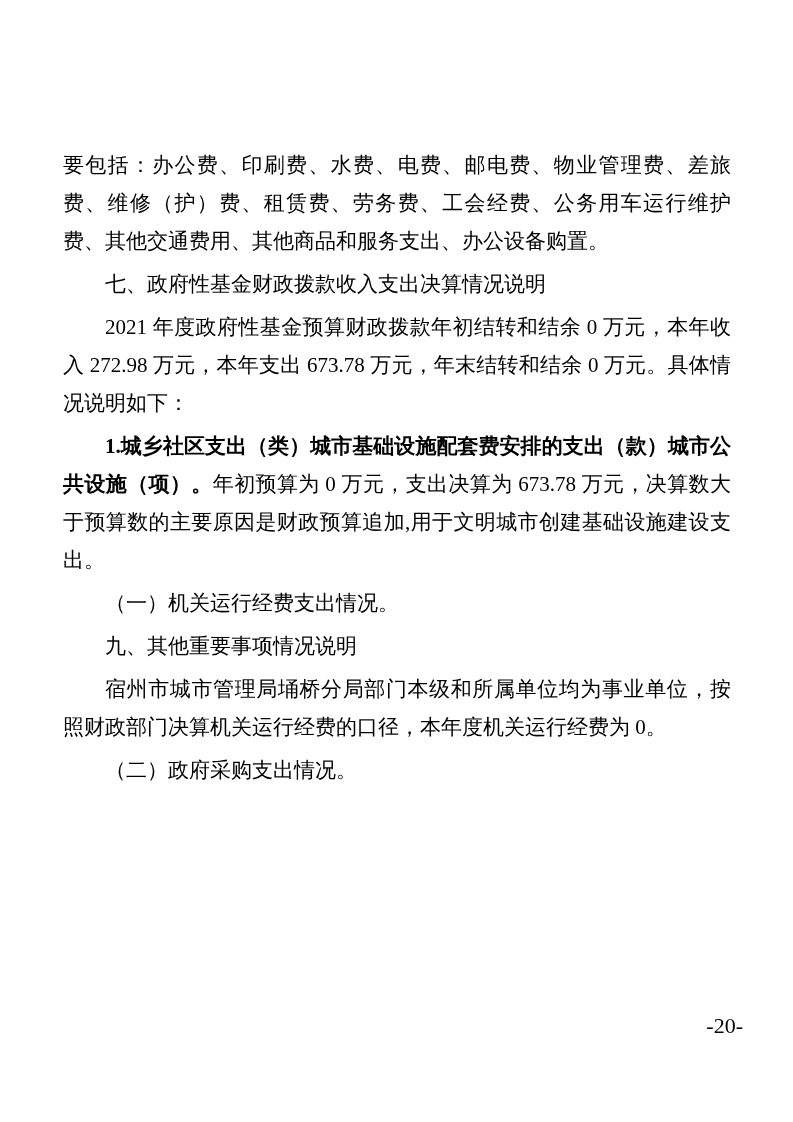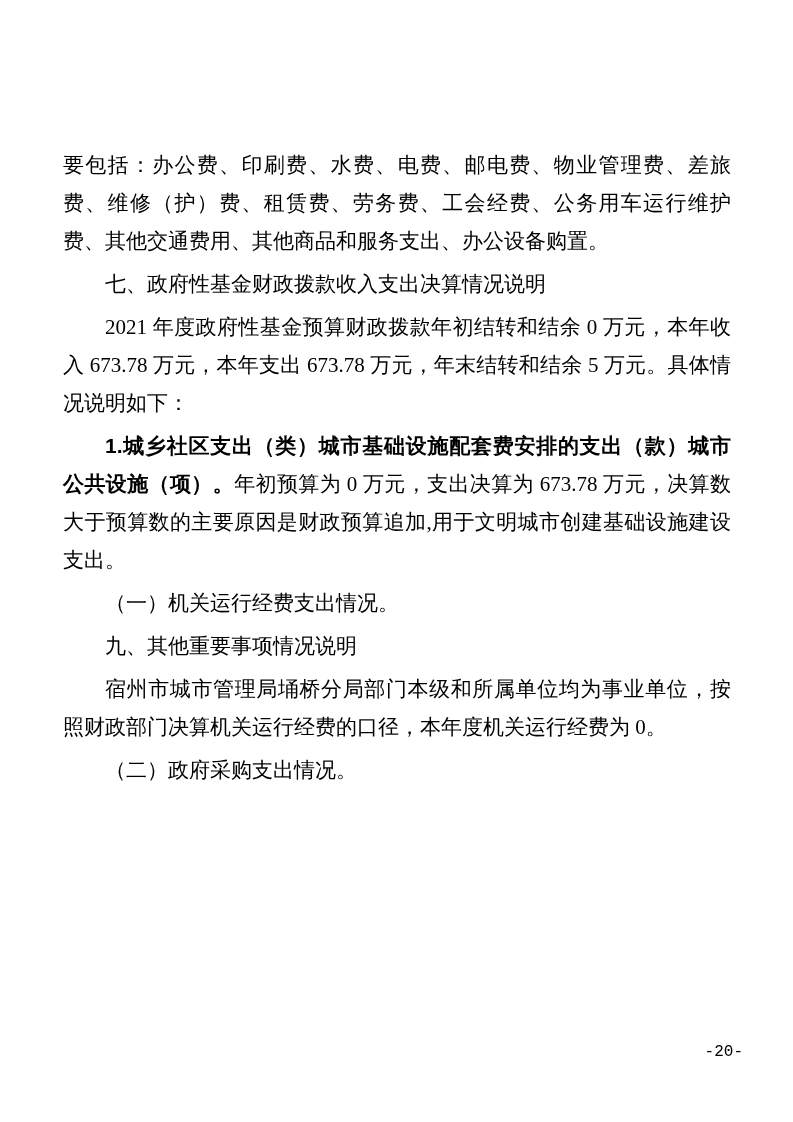--- a/index.html
+++ b/index.html
@@ -26,43 +26,43 @@
     text-justify: inter-ideograph;
     word-break: break-all;
   }
   p + p { margin-top: 5px; }
   .indent { text-indent: 2em; }
   .heading {
     font-family: "Liberation Sans", sans-serif;
     font-weight: normal;
   }
   .bold-lead {
-    font-family: Liberation Sans, sans-serif;
+    font-family: Liberation Serif, serif;
     font-weight: bold;
   }
   .gap-before { margin-top: 36px; }
   .page-number {
     position: absolute;
-    top: 1040px;
+    top: 1014px;
     right: 50px;
-    font-size: 16px;
+    font-size: 22px;
     line-height: 24px;
-    font-family: Liberation Mono, monospace;
+    font-family: Liberation Serif, serif;
   }
 </style>
 </head>
 <body>
 
 <div class="page">
 
   <p class="body-text">要包括：办公费、印刷费、水费、电费、邮电费、物业管理费、差旅费、维修（护）费、租赁费、劳务费、工会经费、公务用车运行维护费、其他交通费用、其他商品和服务支出、办公设备购置。</p>
 
   <p class="heading indent">七、政府性基金财政拨款收入支出决算情况说明</p>
 
-  <p class="body-text indent">2021 年度政府性基金预算财政拨款年初结转和结余 0 万元，本年收入 673.78 万元，本年支出 673.78 万元，年末结转和结余 5 万元。具体情况说明如下：</p>
+  <p class="body-text indent">2021 年度政府性基金预算财政拨款年初结转和结余 0 万元，本年收入 272.98 万元，本年支出 673.78 万元，年末结转和结余 0 万元。具体情况说明如下：</p>
 
   <p class="body-text indent"><span class="bold-lead">1.城乡社区支出（类）城市基础设施配套费安排的支出（款）城市公共设施（项）。</span><span>年初预算为 0 万元，支出决算为 673.78 万元，决算数大于预算数的主要原因是财政预算追加,用于文明城市创建基础设施建设支出。</span></p>
 
 
 
   <p class="heading indent">（一）机关运行经费支出情况。</p>
 
   <p class="heading indent">九、其他重要事项情况说明</p>
 
   <p class="body-text indent">宿州市城市管理局埇桥分局部门本级和所属单位均为事业单位，按照财政部门决算机关运行经费的口径，本年度机关运行经费为 0。</p>

